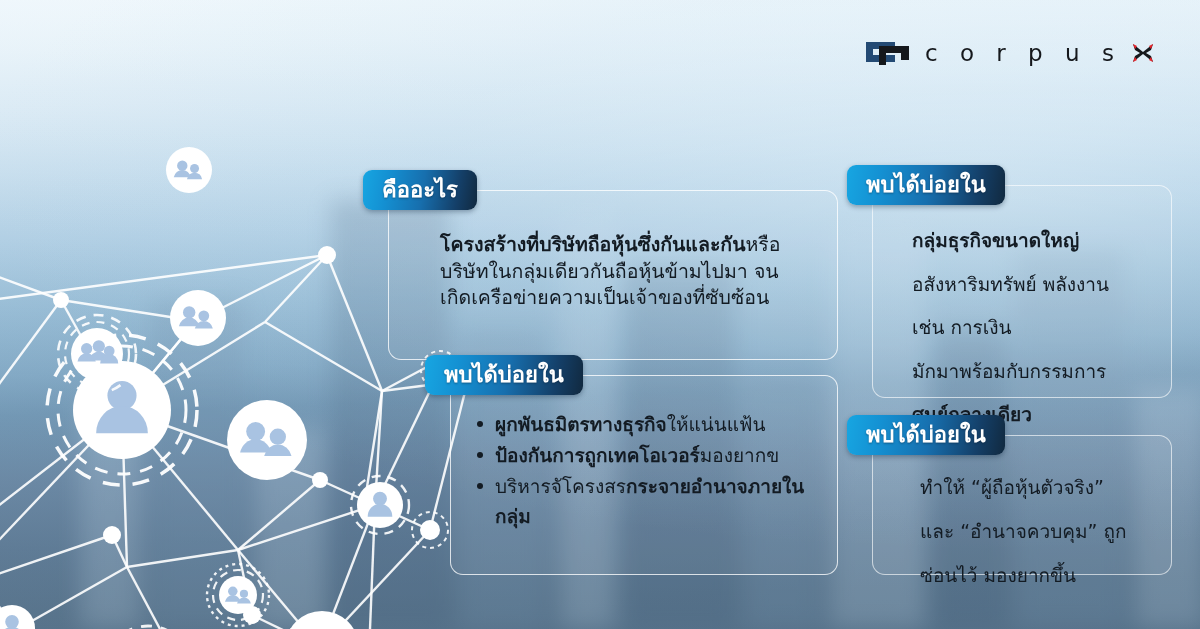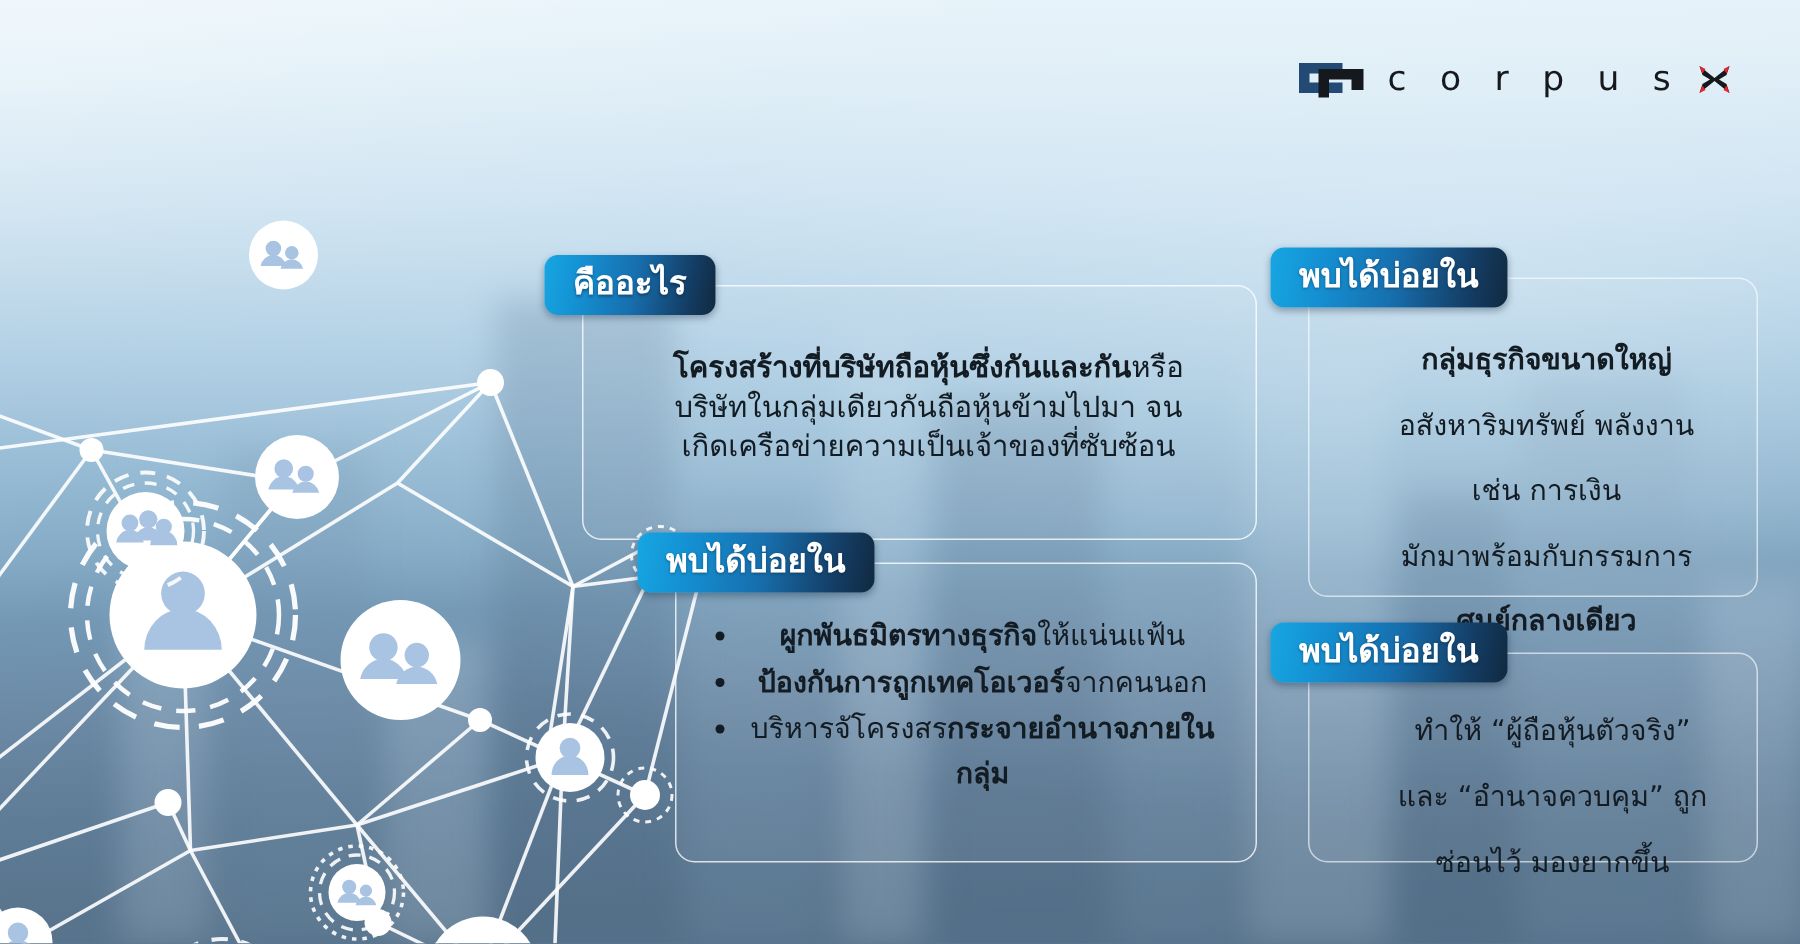--- a/index.html
+++ b/index.html
@@ -4,21 +4,21 @@
 <style>
   * { margin:0; padding:0; box-sizing:border-box; }
   html,body { width:1200px; height:629px; overflow:hidden; }
   body {
     font-family:"DejaVu Sans","Liberation Sans",sans-serif;
     position:relative;
     background:#5d7590;
   }
 
   
-  #stage { position:absolute; inset:0; width:1200px; height:629px; overflow:hidden;text-align:center; }
+  #stage { position:absolute; inset:0; width:1200px; height:629px; overflow:hidden; }
 
   .bg-base{
     position:absolute; inset:0;
     background:
       linear-gradient(178deg,
         #eef6fb 0%, #e6f1f8 8%, #dbeaf4 16%,
         #c9dfee 26%, #b3d1e6 36%, #9bc0d9 46%,
         #86adc9 56%, #759bb8 62%,
         #6e8ca8 72%, #627f9a 82%, #5b778f 92%, #57738b 100%);
   }
@@ -349,21 +349,21 @@
   </div>
 
   <div class="card" id="card2">
     <div class="frame"></div>
     <div class="badge">
       <span>พบได้บ่อยใน</span>
     </div>
     <div class="body">
       <ul>
         <li><span class="b">ผูกพันธมิตรทางธุรกิจ</span><span>ให้แน่นแฟ้น</span></li>
-        <li><span class="b">ป้องกันการถูกเทคโอเวอร์</span><span>จากคนนอก</span></li>
+        <li><span class="b">ป้องกันการถูกเทคโอเวอร์</span><span>มองยากข</span></li>
         <li><span>บริหารจัโครงสร</span><span class="b">กระจายอำนาจภายในกลุ่ม</span></li>
       </ul>
     </div>
   </div>
 
   <div class="card dim" id="card3">
     <div class="frame"></div>
     <div class="badge">
       <span>พบได้บ่อยใน</span>
     </div>

